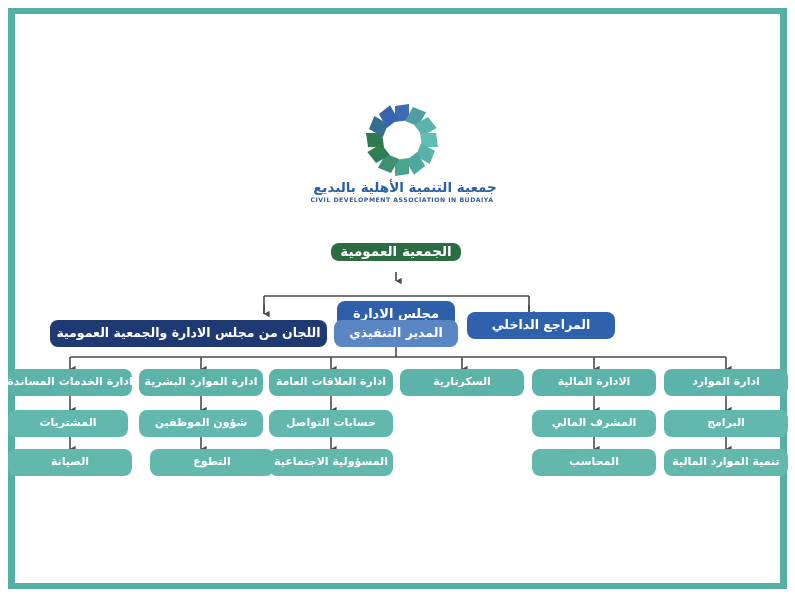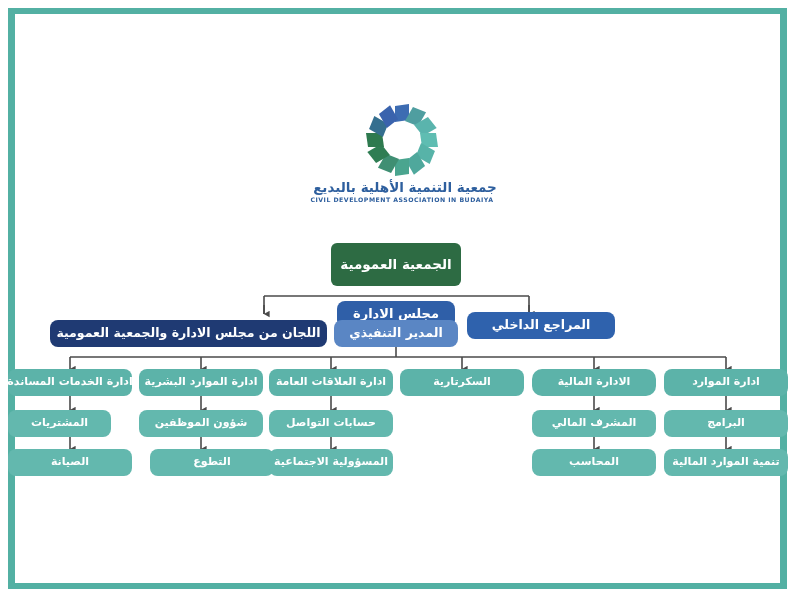--- a/index.html
+++ b/index.html
@@ -206,43 +206,43 @@
       <line x1="726" y1="396" x2="726" y2="410" marker-end="url(#arrow)"></line>
 
       <line x1="70" y1="437" x2="70" y2="449" marker-end="url(#arrow)"></line>
       <line x1="201" y1="437" x2="201" y2="449" marker-end="url(#arrow)"></line>
       <line x1="331" y1="437" x2="331" y2="449" marker-end="url(#arrow)"></line>
       <line x1="594" y1="437" x2="594" y2="449" marker-end="url(#arrow)"></line>
       <line x1="726" y1="437" x2="726" y2="449" marker-end="url(#arrow)"></line>
     </g>
   </svg>
 
-  <div class="node lvl-assembly" style="left:331px; top:243px; width:130px; height:43px;border-radius:6px;">الجمعية العمومية</div>
+  <div class="node lvl-assembly" style="left:331px; top:243px; width:130px; height:18px;">الجمعية العمومية</div>
 
   <div class="node lvl-board" style="left:337px; top:281px; width:118px; height:27px;margin-top:20px;">مجلس الادارة</div>
 
   <div class="node lvl-committees" style="left:50px; top:320px; width:277px; height:27px;">اللجان من مجلس الادارة والجمعية العمومية</div>
 
   <div class="node lvl-director" style="left:334px; top:320px; width:124px; height:27px;">المدير التنفيذي</div>
 
   <div class="node lvl-auditor" style="left:467px; top:312px; width:148px; height:27px;">المراجع الداخلي</div>
 
   <div class="node lvl-dept" style="left:8px; top:369px; width:124px; height:27px;">ادارة الخدمات المساندة</div>
 
   <div class="node lvl-dept" style="left:139px; top:369px; width:124px; height:27px;">ادارة الموارد البشرية</div>
 
   <div class="node lvl-dept" style="left:269px; top:369px; width:124px; height:27px;">ادارة العلاقات العامة</div>
 
   <div class="node lvl-dept" style="left:400px; top:369px; width:124px; height:27px;">السكرتارية</div>
 
-  <div class="node lvl-dept" style="left:532px; top:369px; width:124px; height:27px;border-radius:10px;">الادارة المالية</div>
+  <div class="node lvl-dept" style="left:532px; top:369px; width:124px; height:27px;">الادارة المالية</div>
 
   <div class="node lvl-dept" style="left:664px; top:369px; width:124px; height:27px;">ادارة الموارد</div>
 
-  <div class="node lvl-sub" style="left:8px; top:410px; width:103px; height:27px;">المشتريات</div>
+  <div class="node lvl-sub" style="left:8px; top:410px; width:120px; height:27px;">المشتريات</div>
 
   <div class="node lvl-sub" style="left:139px; top:410px; width:124px; height:27px;">شؤون الموظفين</div>
 
   <div class="node lvl-sub" style="left:269px; top:410px; width:124px; height:27px;">حسابات التواصل</div>
 
   <div class="node lvl-sub" style="left:532px; top:410px; width:124px; height:27px;">المشرف المالي</div>
 
   <div class="node lvl-sub" style="left:664px; top:410px; width:124px; height:27px;">البرامج</div>
 
   <div class="node lvl-sub" style="left:8px; top:449px; width:124px; height:27px;">الصيانة</div>

